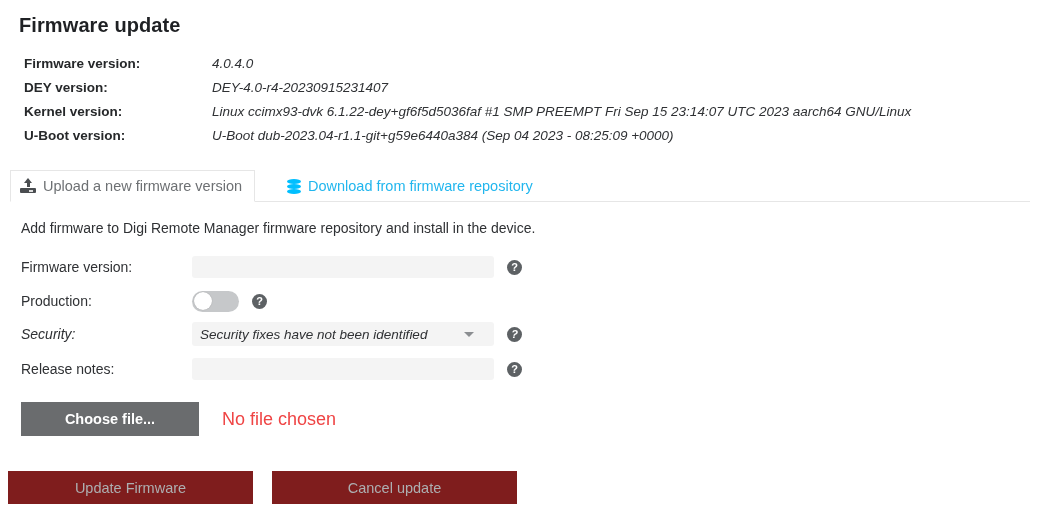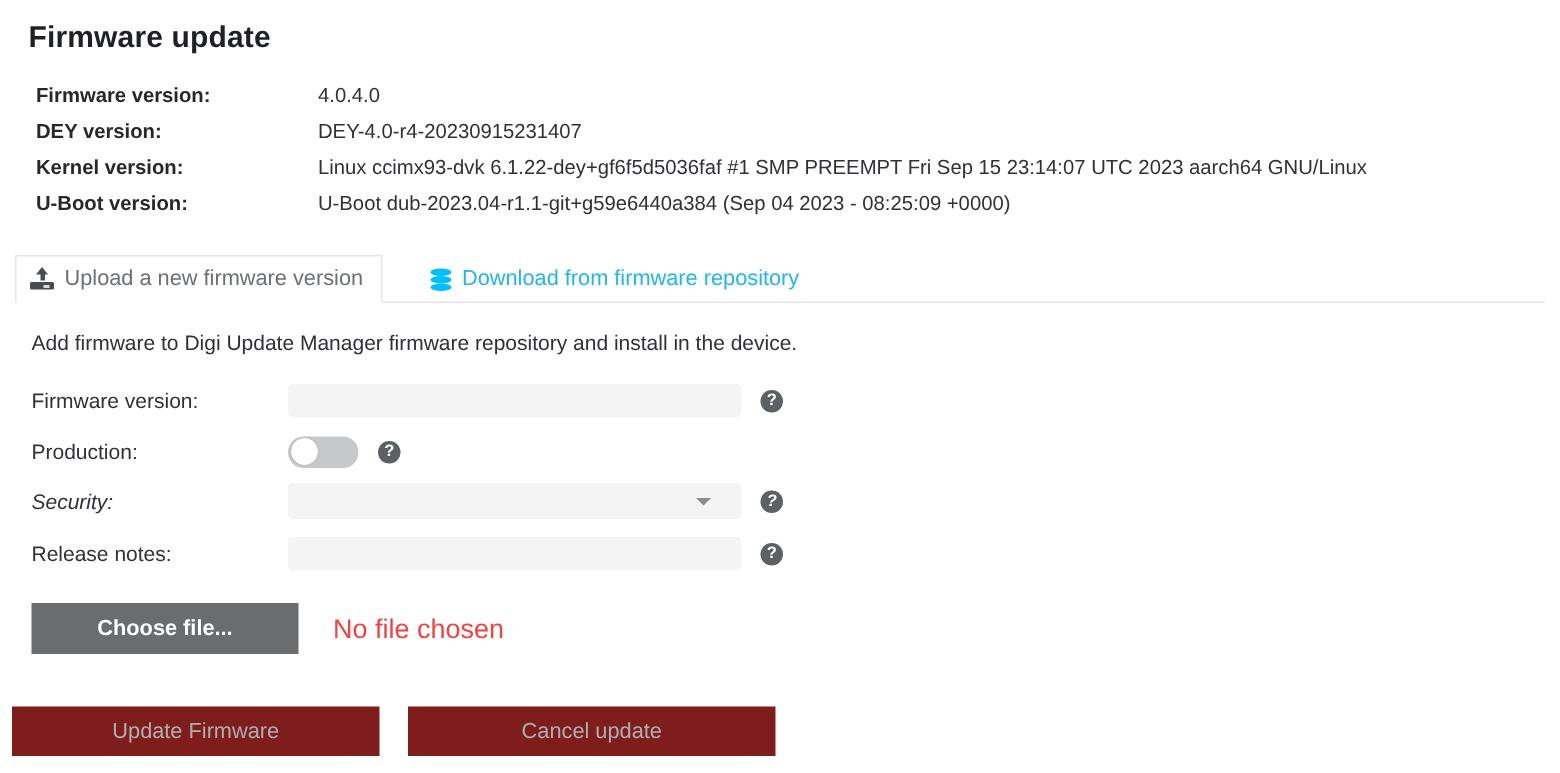--- a/index.html
+++ b/index.html
@@ -45,20 +45,21 @@
   }
   .info-label {
     font-weight: bold;
     color: #26282a;
     padding-right: 14px !important;
     min-width: 174px;
   }
   .info-value {
     font-weight: normal;
     color: #2f3134;
+    font-style: italic;
   }
 
   
   .tab-strip {
     position: absolute;
     left: 10px;
     top: 170px;
     width: 1020px;
     height: 32px;
     border-bottom: 1px solid #e6e6e6;
@@ -322,39 +323,40 @@
       <span class="icon-db">
         <span class="d1"></span>
           <span class="d2"></span>
           <span class="d3"></span>
       </span>
       <span class="tab-label">Download from firmware repository</span>
     </div>
 
   </div>
 
-  <div class="form-desc">Add firmware to Digi Update Manager firmware repository and install in the device.</div>
+  <div class="form-desc">Add firmware to Digi Remote Manager firmware repository and install in the device.</div>
 
   <div class="form-row row-1">
     <span class="field-label">Firmware version:</span>
     <input class="text-input" type="text" value="" style="">
     <span class="help-icon">?</span>
   </div>
 
   <div class="form-row row-2">
     <span class="field-label">Production:</span>
     <span class="toggle">
         <span class="knob"></span>
       </span>
     <span class="help-icon">?</span>
   </div>
 
   <div class="form-row row-3">
     <span class="field-label">Security:</span>
     <span class="select-input">
+      <span>Security fixes have not been identified</span>
       <span class="select-caret"></span>
     </span>
     <span class="help-icon">?</span>
   </div>
 
   <div class="form-row row-4">
     <span class="field-label">Release notes:</span>
     <input class="text-input" type="text" value="" style="">
     <span class="help-icon">?</span>
   </div>

